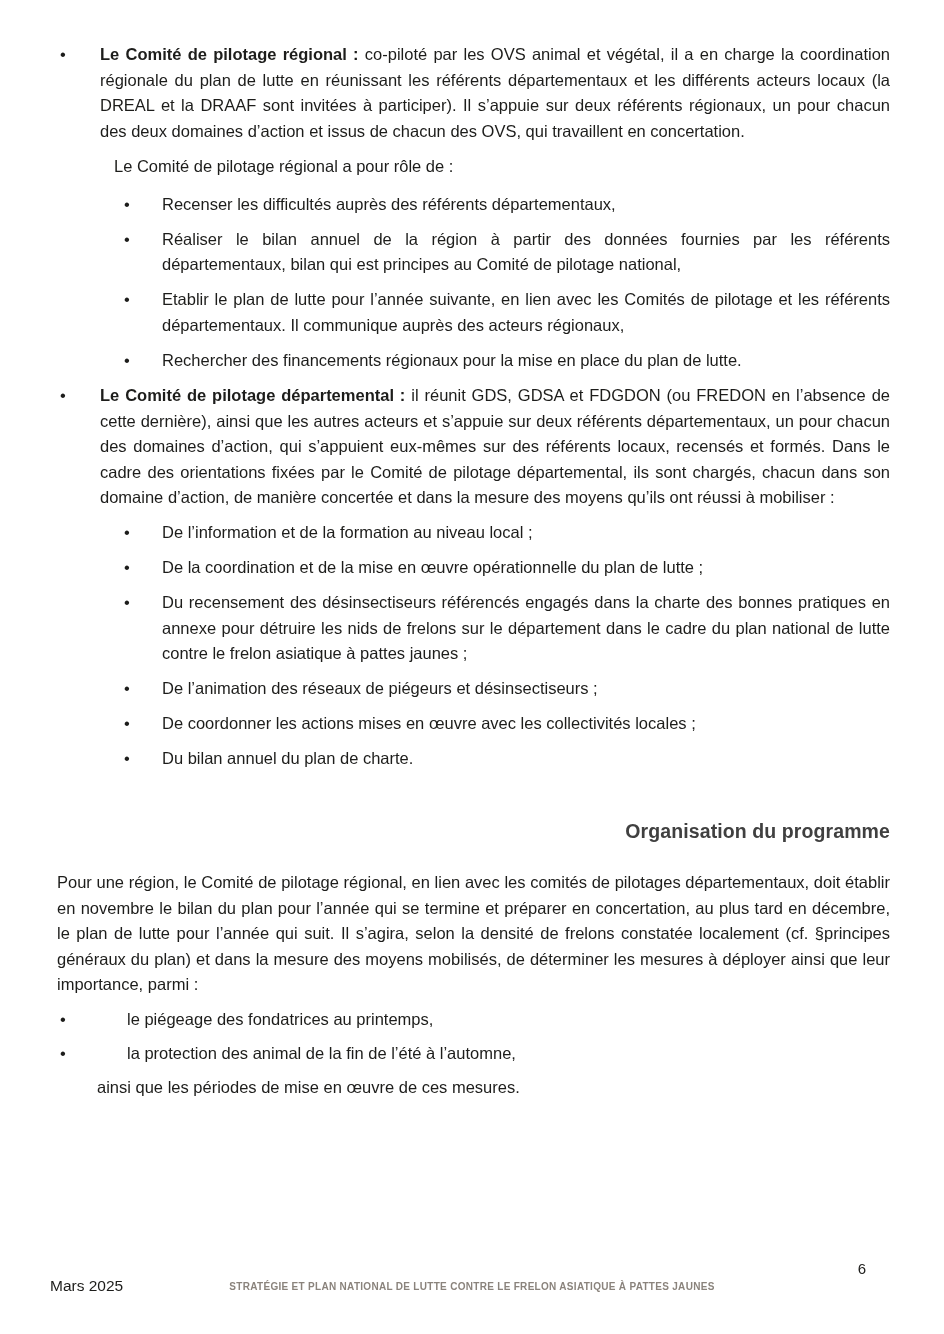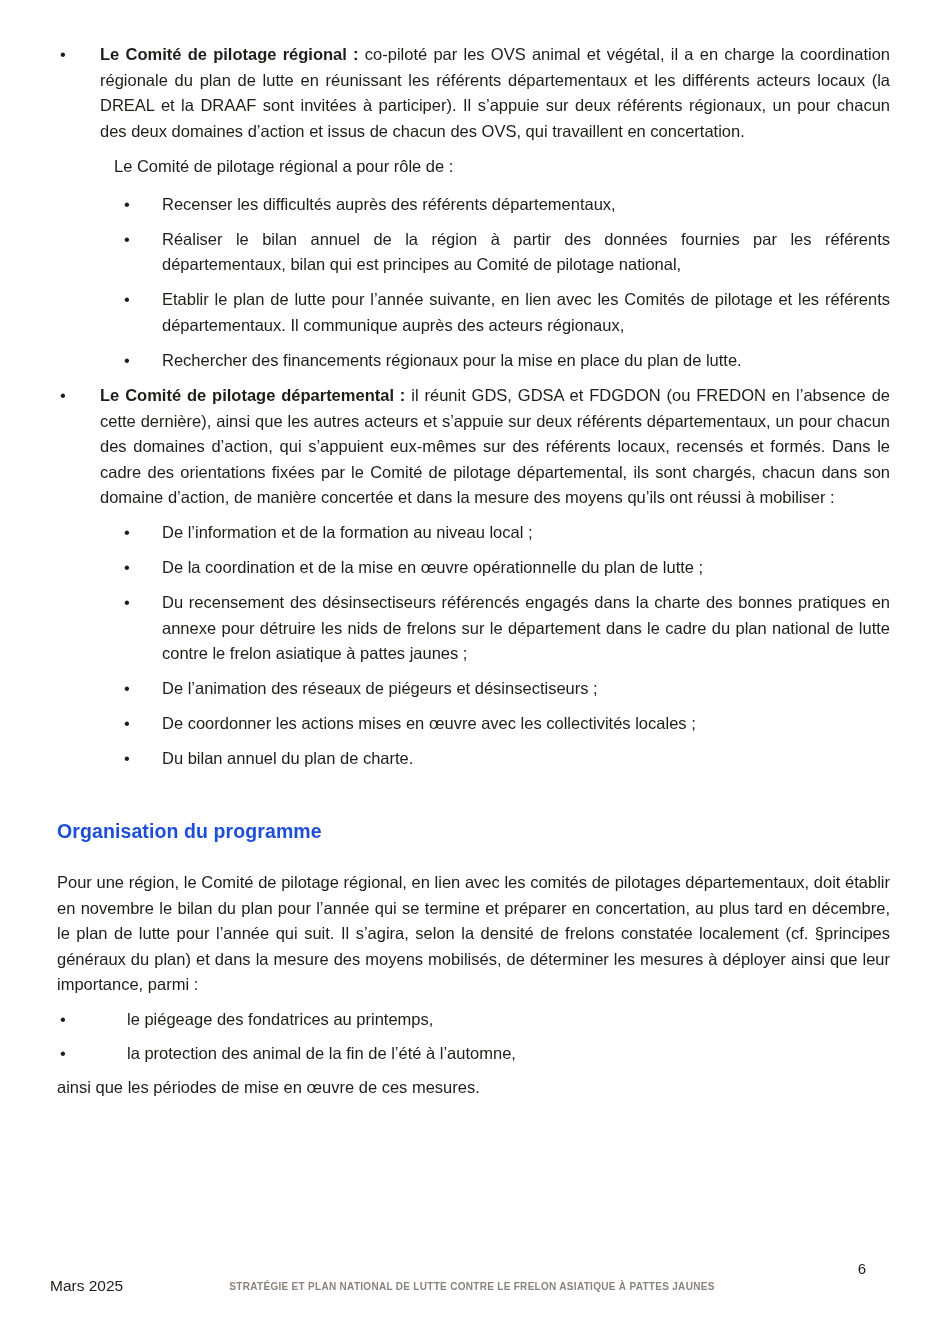--- a/index.html
+++ b/index.html
@@ -37,21 +37,21 @@
     margin-top: 47px;
     font-size: 19.5px;
     font-weight: bold;
     letter-spacing: 0.1px;
     text-align: left;
   }
   .body-par { margin-top: 26px; }
   
   .bullet-row.wide { margin-top: 9px; }
   .bullet-row.wide > .marker { width: 58px; padding-left: 3px; }
-  .closing { margin-top: 8px; }
+  .closing { margin-top: 8px; margin-left: 40px; }
   
   .footer-date {
     position: absolute; left: 50px; top: 1276px;
     font-size: 15.5px; line-height: 20px;
   }
   .footer-title {
     position: absolute; left: 0; top: 1281px; width: 944px;
     text-align: center;
     font-size: 10px; font-weight: bold;
     letter-spacing: 0.3px;
@@ -117,21 +117,21 @@
     <div class="bullet-row lvl2">
       <span class="marker">•</span>
       <div class="bullet-text">De coordonner les actions mises en œuvre avec les collectivités locales ;</div>
     </div>
     <div class="bullet-row lvl2">
       <span class="marker">•</span>
       <div class="bullet-text">Du bilan annuel du plan de charte.</div>
     </div>
   </div>
 
-  <h2 class="section-heading" style="color: #1d4ed8;">Organisation du programme</h2>
+  <h2 class="section-heading" style="color: #404040; text-align: right;">Organisation du programme</h2>
 
   <p class="body-par">Pour une région, le Comité de pilotage régional, en lien avec les comités de pilotages départementaux, doit établir en novembre le bilan du plan pour l’année qui se termine et préparer en concertation, au plus tard en décembre, le plan de lutte pour l’année qui suit. Il s’agira, selon la densité de frelons constatée localement (cf. §principes généraux du plan) et dans la mesure des moyens mobilisés, de déterminer les mesures à déployer ainsi que leur importance, parmi :</p>
 
   <div class="bullet-row wide">
     <span class="marker">•</span>
     <div class="bullet-text">le piégeage des fondatrices au printemps,</div>
   </div>
   <div class="bullet-row wide">
     <span class="marker">•</span>
     <div class="bullet-text">la protection des animal de la fin de l’été à l’automne,</div>

